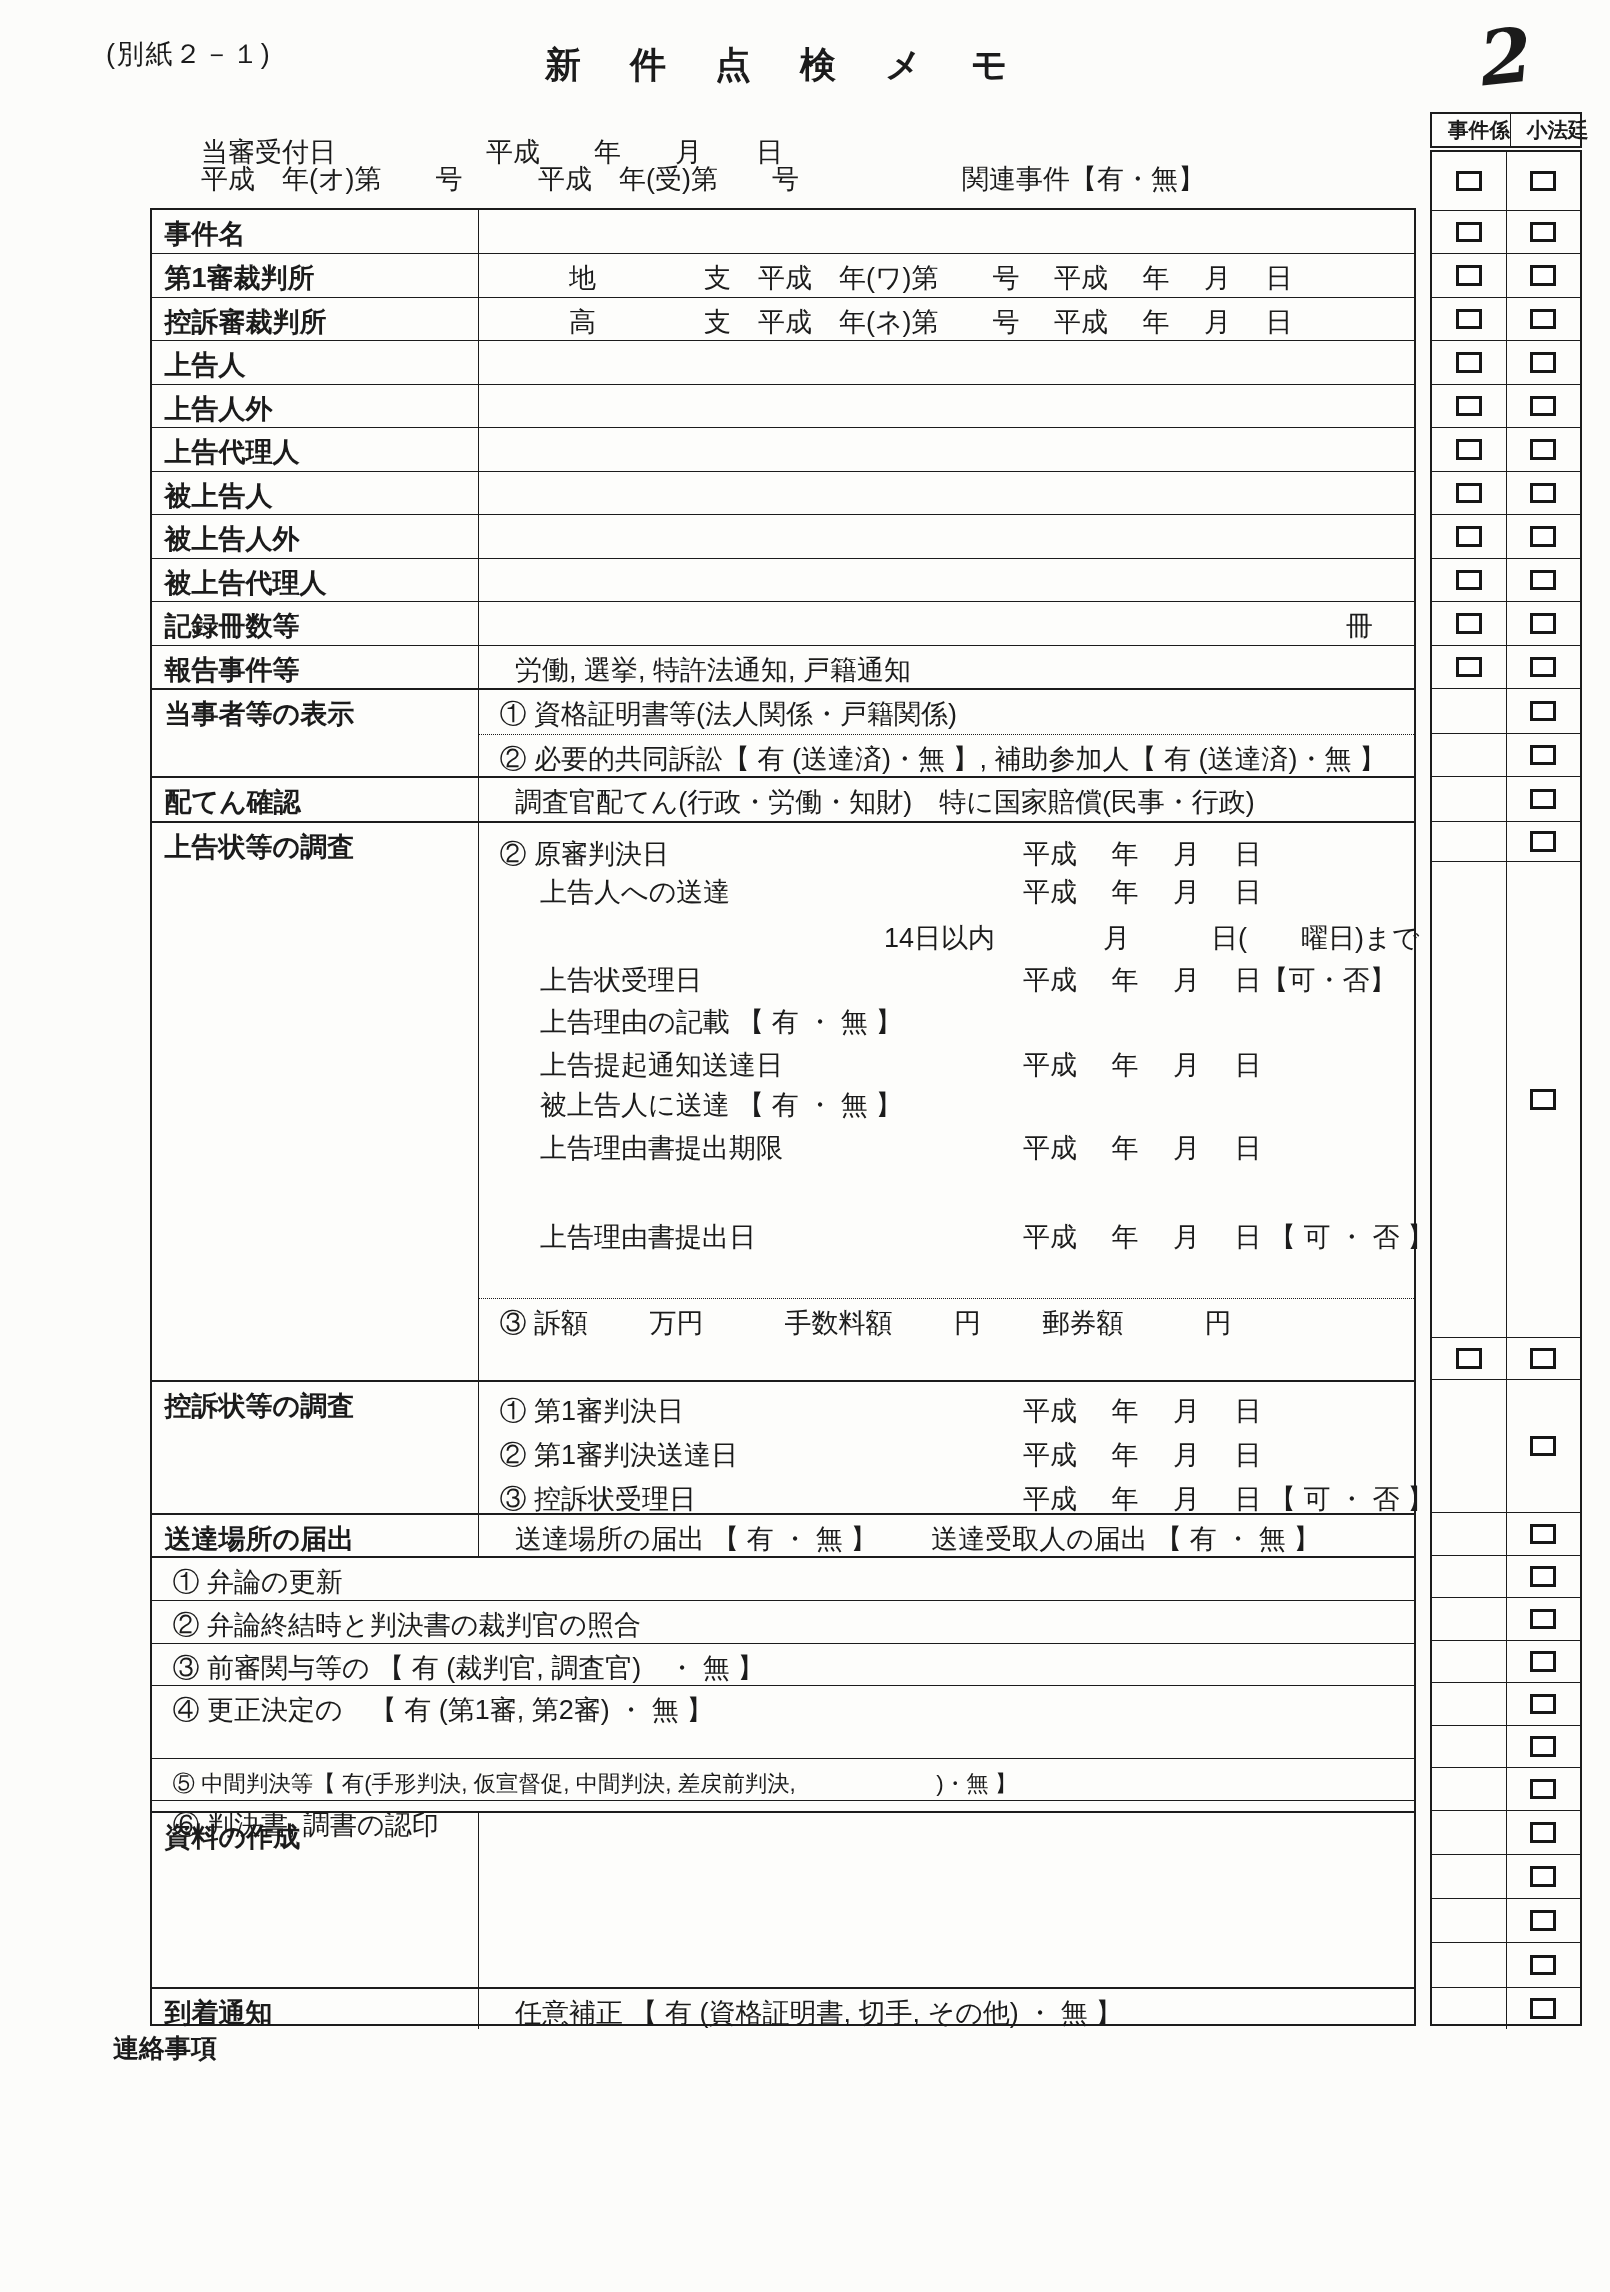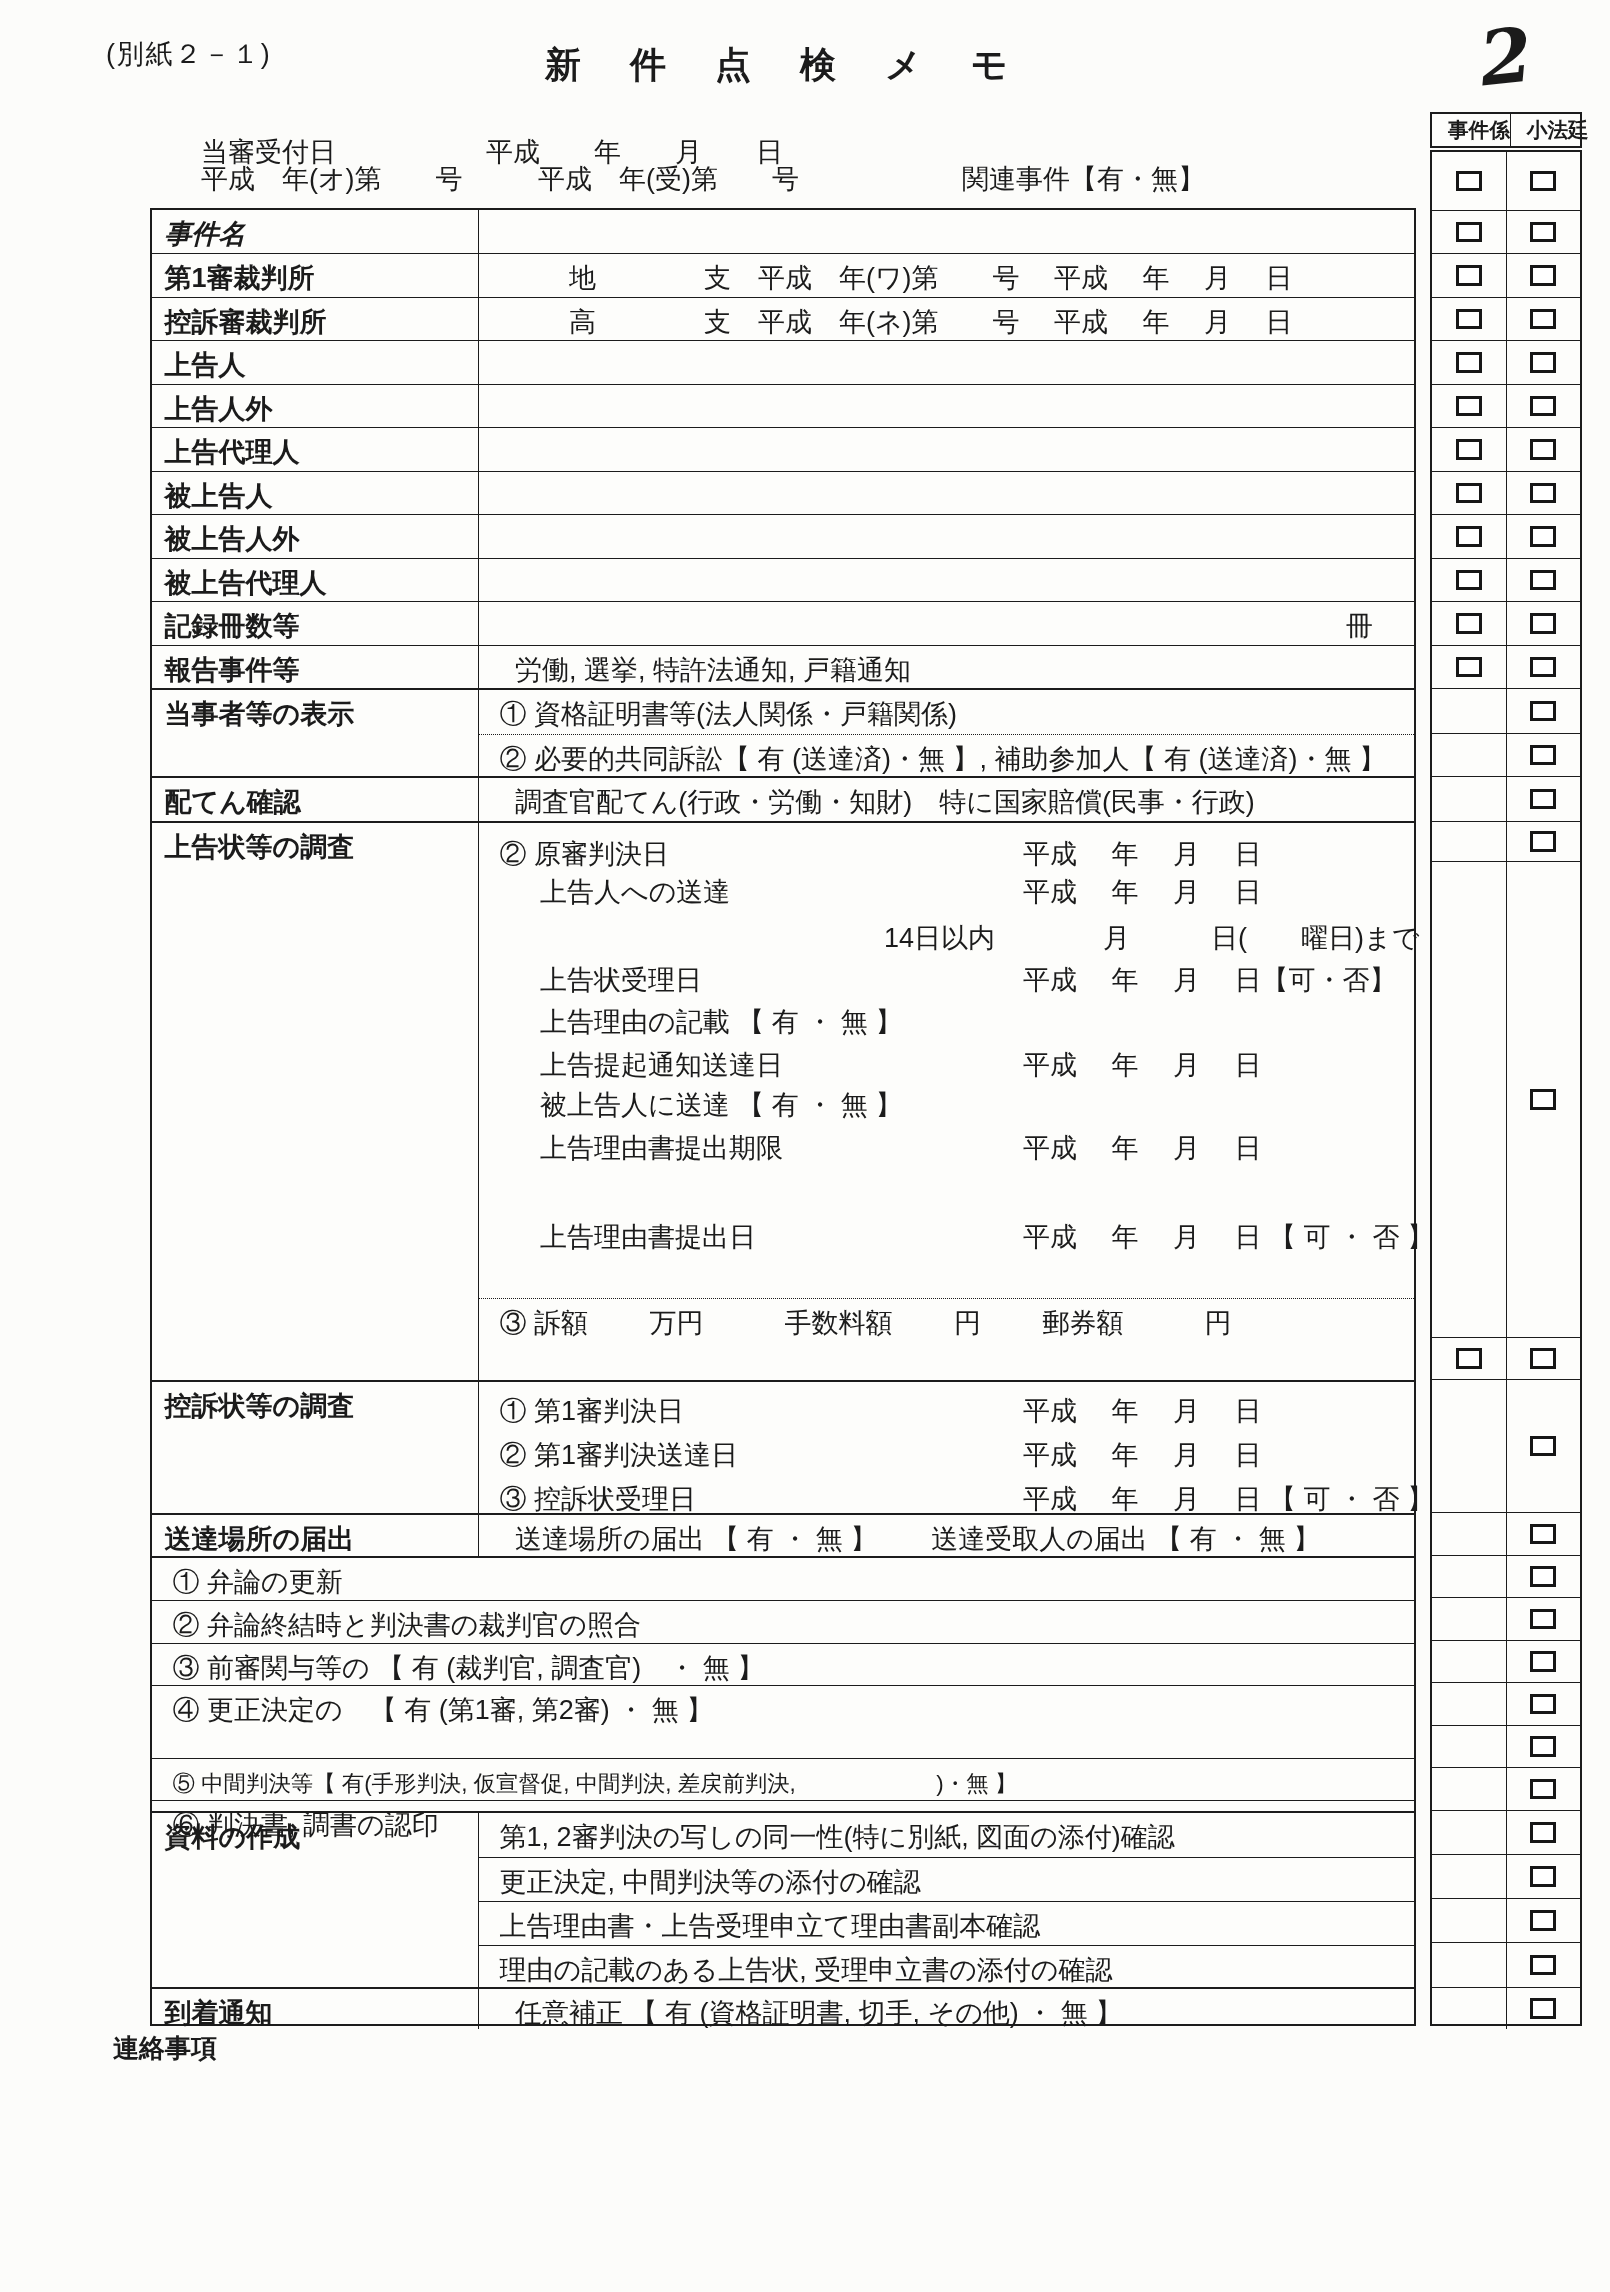--- a/index.html
+++ b/index.html
@@ -9,21 +9,21 @@
 
   
   .corner-note { position:absolute; left:106px; top:36px; font-size:27px; letter-spacing:1.8px; }
   .doc-title { position:absolute; left:545px; top:41px; font-size:36px; font-weight:bold; letter-spacing:49px; white-space:nowrap; }
   .page-num { position:absolute; left:1480px; top:12.5px; font-size:75px; font-family:"DejaVu Serif", serif; font-style:italic; font-weight:bold; transform:rotate(-6deg); }
   .hline { position:absolute; white-space:pre; font-size:27px; }
 
   
   .mtable { position:absolute; left:150px; top:208px; width:1266px; height:1818px; border:2.7px solid #1c1c1c; background:#fdfdfb; }
   .trow { display:flex; border-top:1.8px solid #1c1c1c; }
-  .trow.first { border-top:none;font-style:italic; }
+  .trow.first { border-top:none; }
   .trow.thick { border-top:2.7px solid #1c1c1c; }
   .tlabel { width:327px; border-right:1.8px solid #1c1c1c; padding:6.3px 0 0 12.5px; font-size:27px; font-weight:600; white-space:pre; }
   .tcontent { flex:1; position:relative; font-size:27px; padding:6.3px 0 0 36px; white-space:pre; }
   .tcontent.nopad { padding:0; white-space:normal; }
   .tcontent.ralign { text-align:right; padding-right:41px; }
   .srow { position:relative; padding:6.3px 0 0 20.6px; font-size:27px; white-space:pre; }
   .srow.dotted, .bwrap.dotted { border-bottom:1.8px dotted #1c1c1c; }
   .srow.small { font-size:22.4px; padding-top:9px;margin-top:30px; }
   .bwrap { position:relative; }
   .bline { position:absolute; left:0; width:100%; height:32px; }
@@ -415,26 +415,20 @@
         <div class="srow" style="height:43px; border-top:1.8px solid #1c1c1c">② 弁論終結時と判決書の裁判官の照合</div>
         <div class="srow" style="height:42px; border-top:1.8px solid #1c1c1c">③ 前審関与等の 【 有 (裁判官, 調査官)　・ 無 】</div>
         <div class="srow" style="height:43px; border-top:1.8px solid #1c1c1c">④ 更正決定の　【 有 (第1審, 第2審) ・ 無 】</div>
         <div class="srow small" style="height:42px; border-top:1.8px solid #1c1c1c">⑤ 中間判決等【 有(手形判決, 仮宣督促, 中間判決, 差戻前判決,　　　　　　 )・無 】</div>
         <div class="srow" style="height:43px; border-top:1.8px solid #1c1c1c">⑥ 判決書, 調書の認印</div>
       </div>
     </div>
 
     <div class="trow thick" style="height:176px">
       <div class="tlabel">資料の作成</div>
-      <div class="tcontent nopad">
-        <div class="srow" style="height:44px">第1, 2審判決の写しの同一性(特に別紙, 図面の添付)確認</div>
-        <div class="srow" style="height:44px; border-top:1.8px solid #1c1c1c">更正決定, 中間判決等の添付の確認</div>
-        <div class="srow" style="height:44px; border-top:1.8px solid #1c1c1c">上告理由書・上告受理申立て理由書副本確認</div>
-        <div class="srow" style="height:45px; border-top:1.8px solid #1c1c1c">理由の記載のある上告状, 受理申立書の添付の確認</div>
-      </div>
     </div>
 
     <div class="trow thick" style="height:42px">
       <div class="tlabel">到着通知</div>
       <div class="tcontent">任意補正 【 有 (資格証明書, 切手, その他) ・ 無 】</div>
     </div>
 
   </div>
 
   <div class="footer-label">連絡事項</div>

